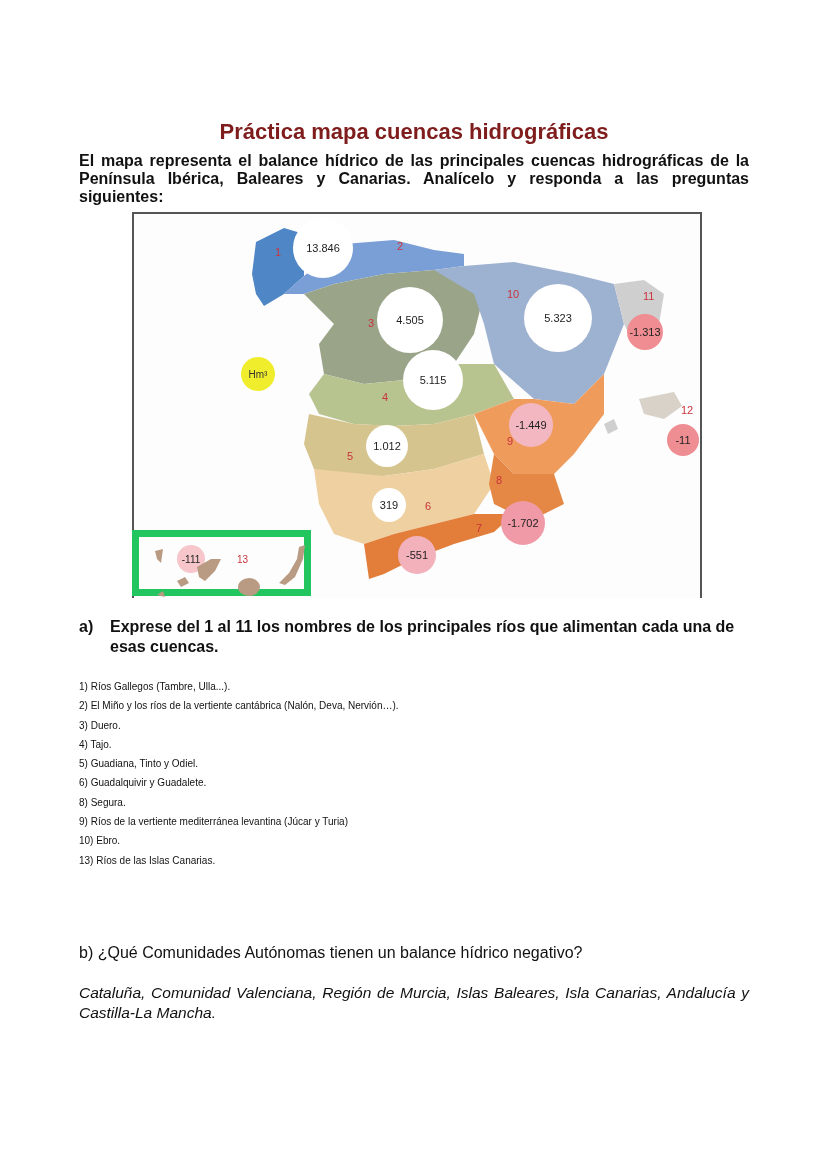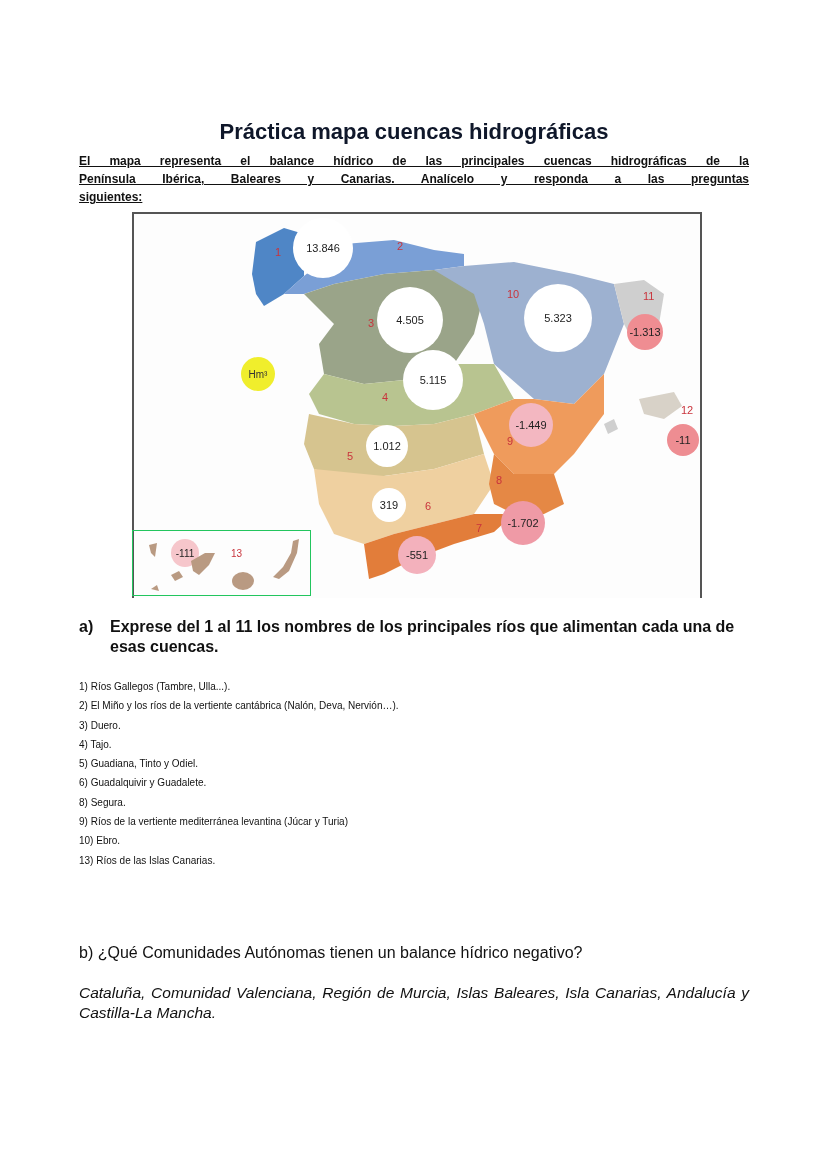--- a/index.html
+++ b/index.html
@@ -1,27 +1,27 @@
 <!DOCTYPE html>
 <html><head>
 <meta charset="utf-8">
 <style>
   html, body { margin:0; padding:0; background:#ffffff; }
   body { width:828px; height:1171px; position:relative; overflow:hidden;
          font-family:"Liberation Sans", sans-serif; color:#111; }
   .title { position:absolute; left:0; width:828px; top:119px; text-align:center;
-           color:#0f172a; font-weight:bold; font-size:22px; letter-spacing:0; }
+           color:#7f1d1d; font-weight:bold; font-size:22px; letter-spacing:0; }
   .intro { position:absolute; left:79px; width:670px; top:152px; font-weight:bold;
-           font-size:12px; line-height:18px; text-align:justify; text-align-last:left;text-decoration:underline; }
+           font-size:16px; line-height:18px; text-align:justify; text-align-last:left; }
   .intro span.j { display:block; text-align:justify; text-align-last:justify; }
   .map { position:absolute; left:132px; top:212px; width:570px; height:386px;
          border-left:2px solid #555; border-top:2px solid #555; border-right:2px solid #555; box-sizing:border-box; background:#fdfdfd; }
   .map svg { position:absolute; left:0; top:0; }
   .inset { position:absolute; left:132px; top:530px; width:179px; height:66px;
-           border:1px solid #22c55e; box-sizing:border-box; }
+           border:7px solid #22c55e; box-sizing:border-box; }
   .qa { position:absolute; left:79px; top:617px; width:690px; font-weight:bold; font-size:16px; line-height:20px; }
   .qa .lbl { position:absolute; left:0; top:0; }
   .qa .txt { margin-left:31px; }
   .list { position:absolute; left:79px; top:677px; font-size:10px; line-height:19.3px; }
   .list div { white-space:nowrap; }
   .qb { position:absolute; left:79px; top:944px; font-weight:normal; font-size:16px; }
   .ansb { position:absolute; left:79px; top:983px; width:670px; font-size:15.5px; line-height:19.5px; text-align:justify;font-style:italic; }
   .bub { font-family:"Liberation Sans", sans-serif; font-size:11px; }
 </style>
 </head>

